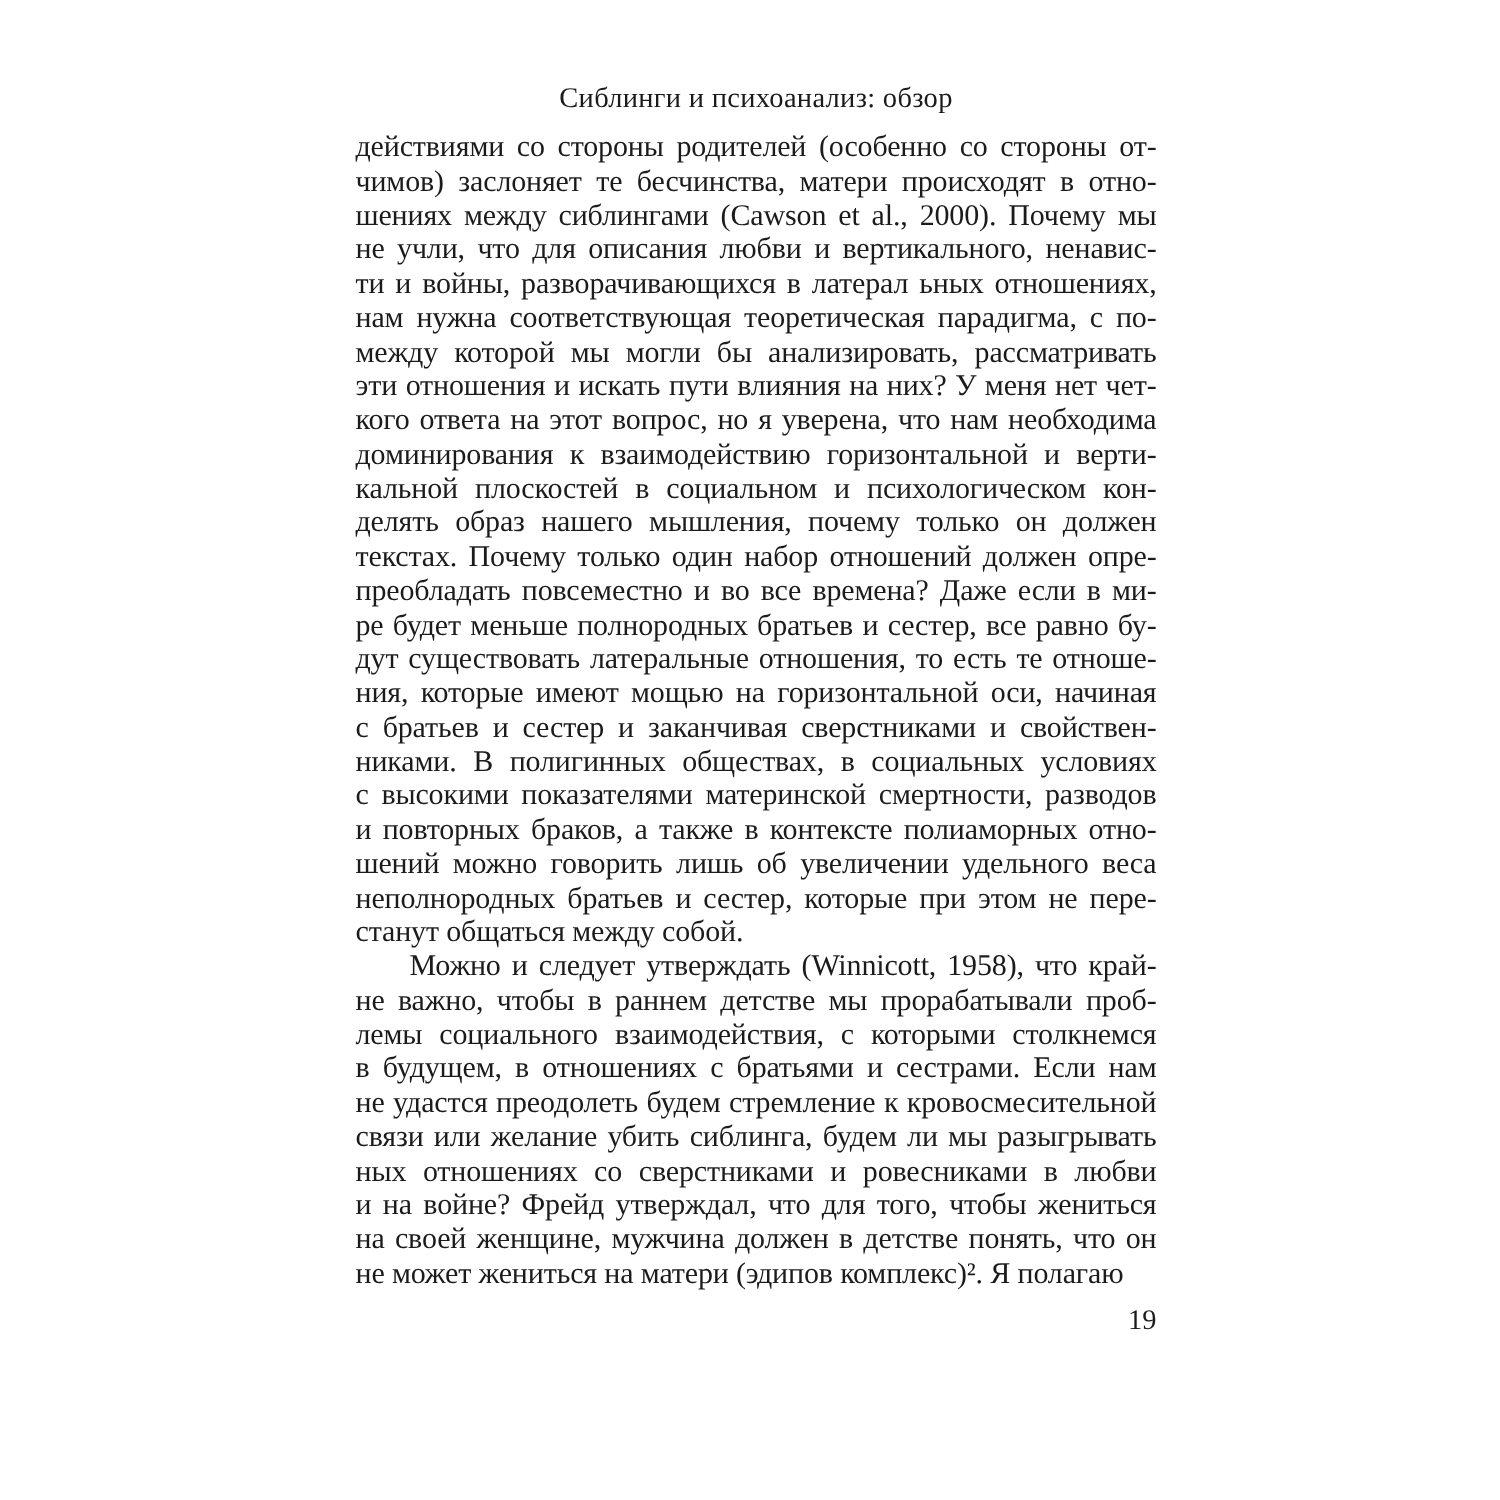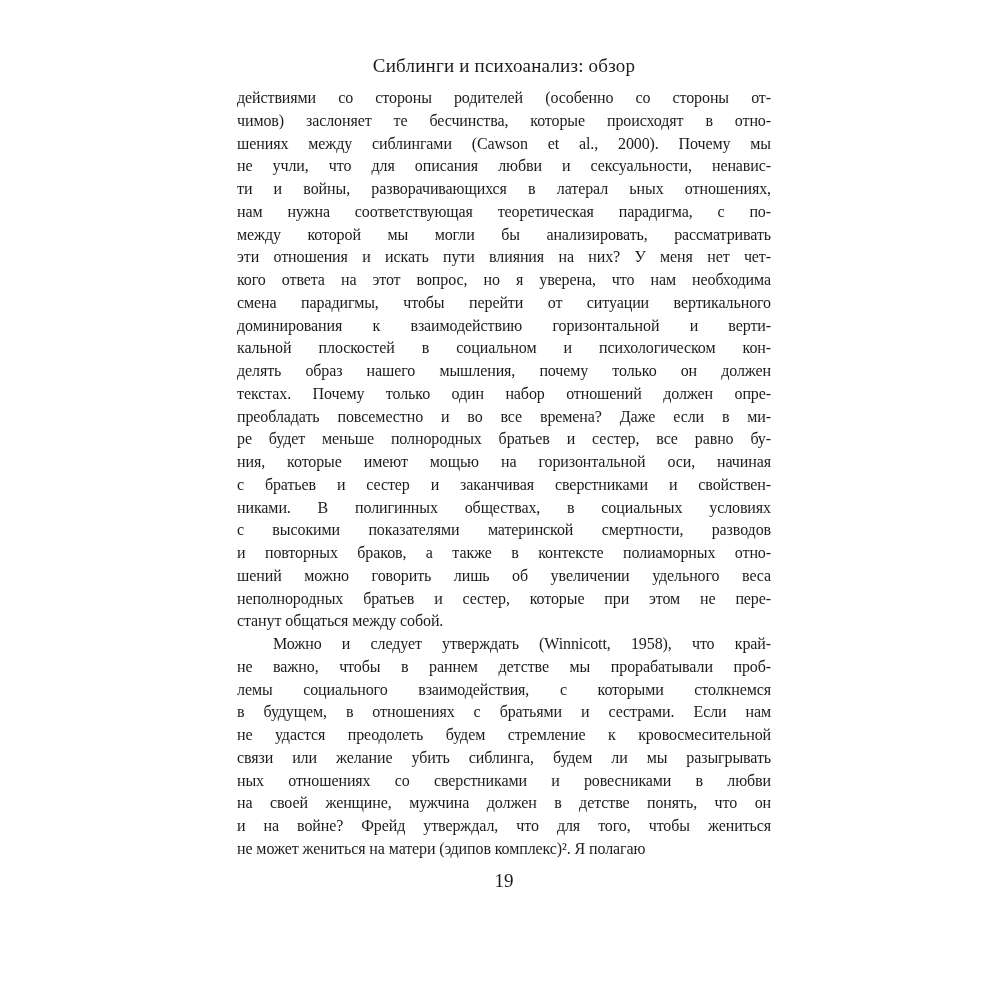--- a/index.html
+++ b/index.html
@@ -19,78 +19,78 @@
     width: 534px;
   }
   .running-head {
     font-size: 19px;
     line-height: 22px;
     text-align: center;
     margin-bottom: 10px;
     letter-spacing: 0.2px;
   }
   .body-text .line {
-    font-size: 16px;
+    font-size: 20px;
     line-height: 22.75px;
     height: 22.75px;
     text-align: justify;
     text-align-last: justify;
     letter-spacing: -0.1px;
     white-space: normal;
   }
   .body-text .line.no-just {
     text-align-last: left;
   }
   .body-text .line.indent {
     text-indent: 36px;
   }
   .page-number {
     margin-top: 9px;
     font-size: 19px;
     line-height: 22px;
-    text-align: center;
+    text-align: right;
   }
 </style>
 </head>
 <body>
 
 <div class="page">
   <div class="type-area">
     <div class="running-head">Сиблинги и психоанализ: обзор</div>
     <div class="body-text">
         <div class="line">действиями со стороны родителей (особенно со стороны от-</div>
-        <div class="line">чимов) заслоняет те бесчинства, которые происходят в отно-</div>
+        <div class="line">чимов) заслоняет те бесчинства, матери происходят в отно-</div>
         <div class="line">шениях между сиблингами (Cawson et al., 2000). Почему мы</div>
-        <div class="line">не учли, что для описания любви и сексуальности, ненавис-</div>
+        <div class="line">не учли, что для описания любви и вертикального, ненавис-</div>
         <div class="line">ти и войны, разворачивающихся в латерал ьных отношениях,</div>
         <div class="line">нам нужна соответствующая теоретическая парадигма, с по-</div>
         <div class="line">между которой мы могли бы анализировать, рассматривать</div>
         <div class="line">эти отношения и искать пути влияния на них? У меня нет чет-</div>
         <div class="line">кого ответа на этот вопрос, но я уверена, что нам необходима</div>
-        <div class="line">смена парадигмы, чтобы перейти от ситуации вертикального</div>
         <div class="line">доминирования к взаимодействию горизонтальной и верти-</div>
         <div class="line">кальной плоскостей в социальном и психологическом кон-</div>
         <div class="line">делять образ нашего мышления, почему только он должен</div>
         <div class="line">текстах. Почему только один набор отношений должен опре-</div>
         <div class="line">преобладать повсеместно и во все времена? Даже если в ми-</div>
         <div class="line">ре будет меньше полнородных братьев и сестер, все равно бу-</div>
+        <div class="line">дут существовать латеральные отношения, то есть те отноше-</div>
         <div class="line">ния, которые имеют мощью на горизонтальной оси, начиная</div>
         <div class="line">с братьев и сестер и заканчивая сверстниками и свойствен-</div>
         <div class="line">никами. В полигинных обществах, в социальных условиях</div>
         <div class="line">с высокими показателями материнской смертности, разводов</div>
         <div class="line">и повторных браков, а также в контексте полиаморных отно-</div>
         <div class="line">шений можно говорить лишь об увеличении удельного веса</div>
         <div class="line">неполнородных братьев и сестер, которые при этом не пере-</div>
         <div class="line no-just">станут общаться между собой.</div>
         <div class="line indent">Можно и следует утверждать (Winnicott, 1958), что край-</div>
         <div class="line">не важно, чтобы в раннем детстве мы прорабатывали проб-</div>
         <div class="line">лемы социального взаимодействия, с которыми столкнемся</div>
         <div class="line">в будущем, в отношениях с братьями и сестрами. Если нам</div>
         <div class="line">не удастся преодолеть будем стремление к кровосмесительной</div>
         <div class="line">связи или желание убить сиблинга, будем ли мы разыгрывать</div>
         <div class="line">ных отношениях со сверстниками и ровесниками в любви</div>
+        <div class="line">и на войне? Фрейд утверждал, что для того, чтобы жениться</div>
         <div class="line">на своей женщине, мужчина должен в детстве понять, что он</div>
-        <div class="line">и на войне? Фрейд утверждал, что для того, чтобы жениться</div>
         <div class="line no-just">не может жениться на матери (эдипов комплекс)². Я полагаю</div>
       </div>
     <div class="page-number">19</div>
   </div>
 </div>
 
 </body></html>

